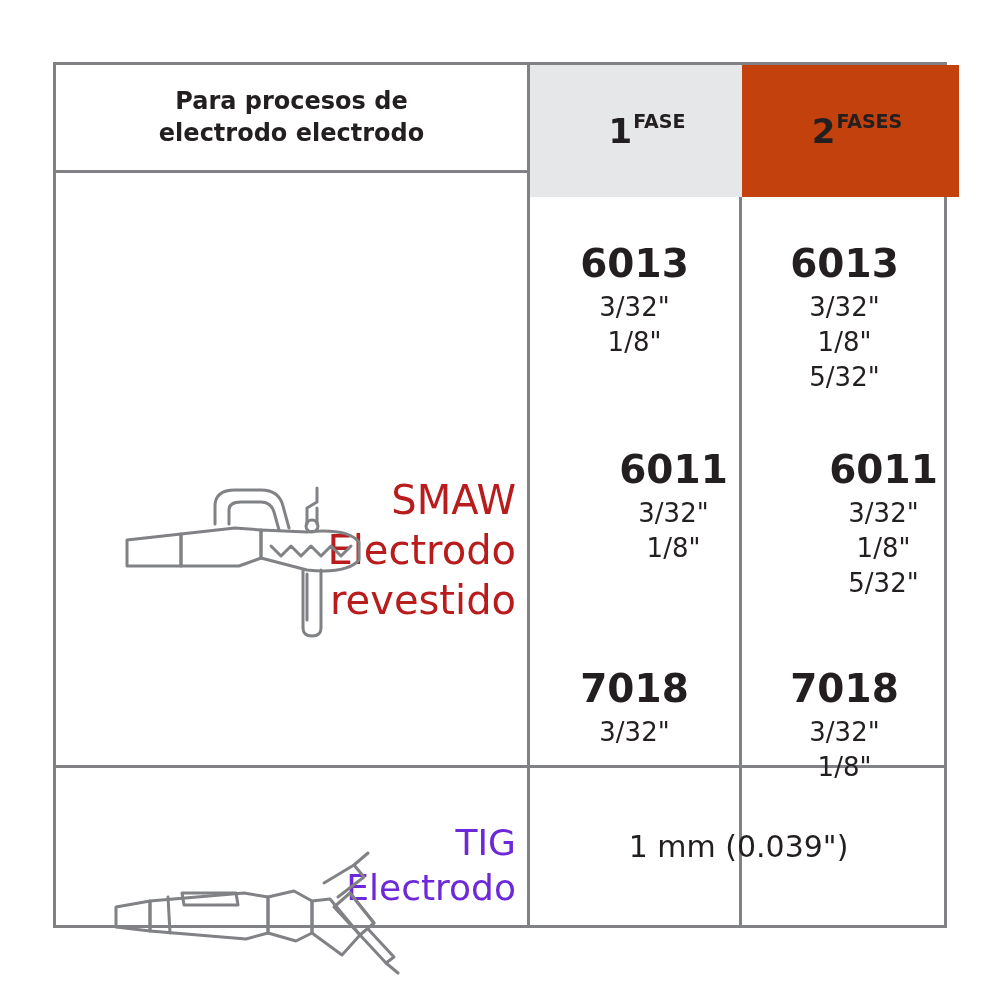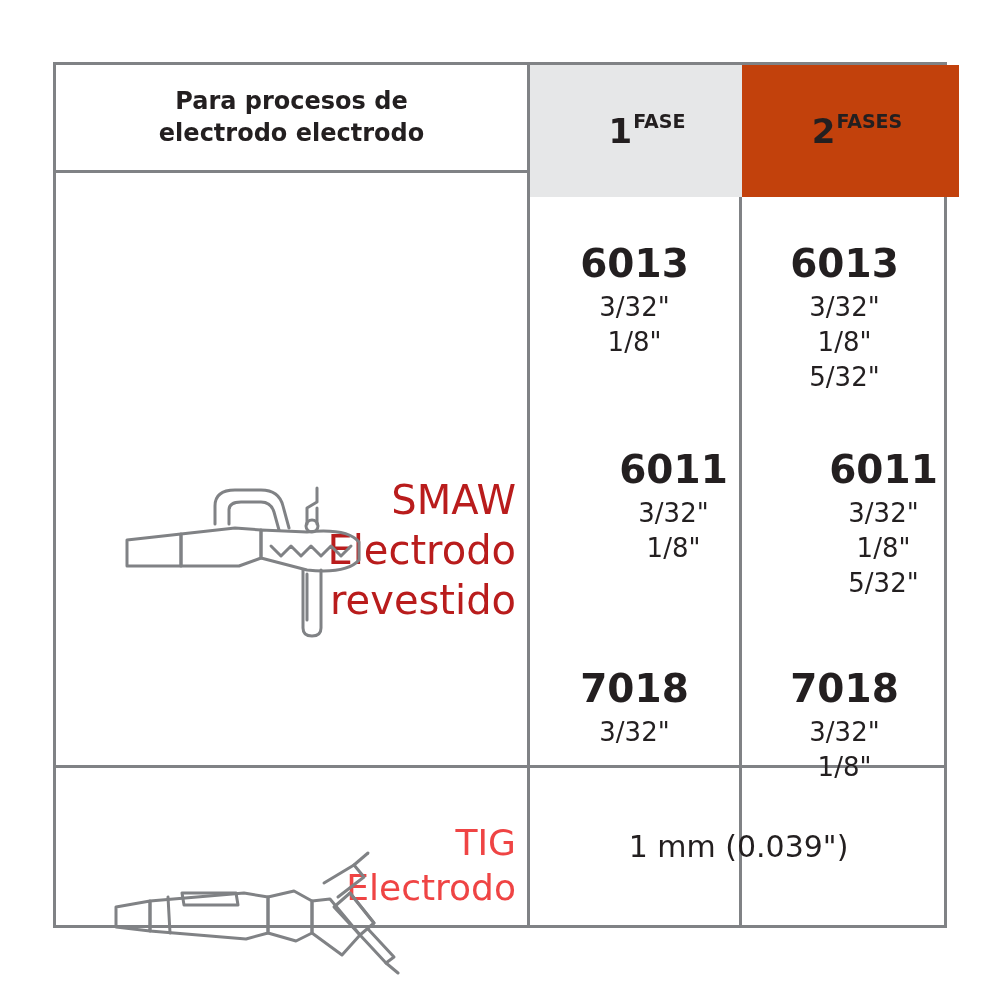--- a/index.html
+++ b/index.html
@@ -121,21 +121,21 @@
 
   
   .tig-label {
     position: absolute;
     left: 210px;
     top: 755px;
     width: 250px;
     text-align: right;
     font-size: 36px;
     line-height: 1.25;
-    color: #ef4444;
+    color: #6d28d9;
   }
 
   
   .spec-group {
     position: absolute;
     text-align: center;
     width: 209px;
   }
   .spec-group.col1 { left: 474px; }
   .spec-group.col2 { left: 686px; width: 205px; }

